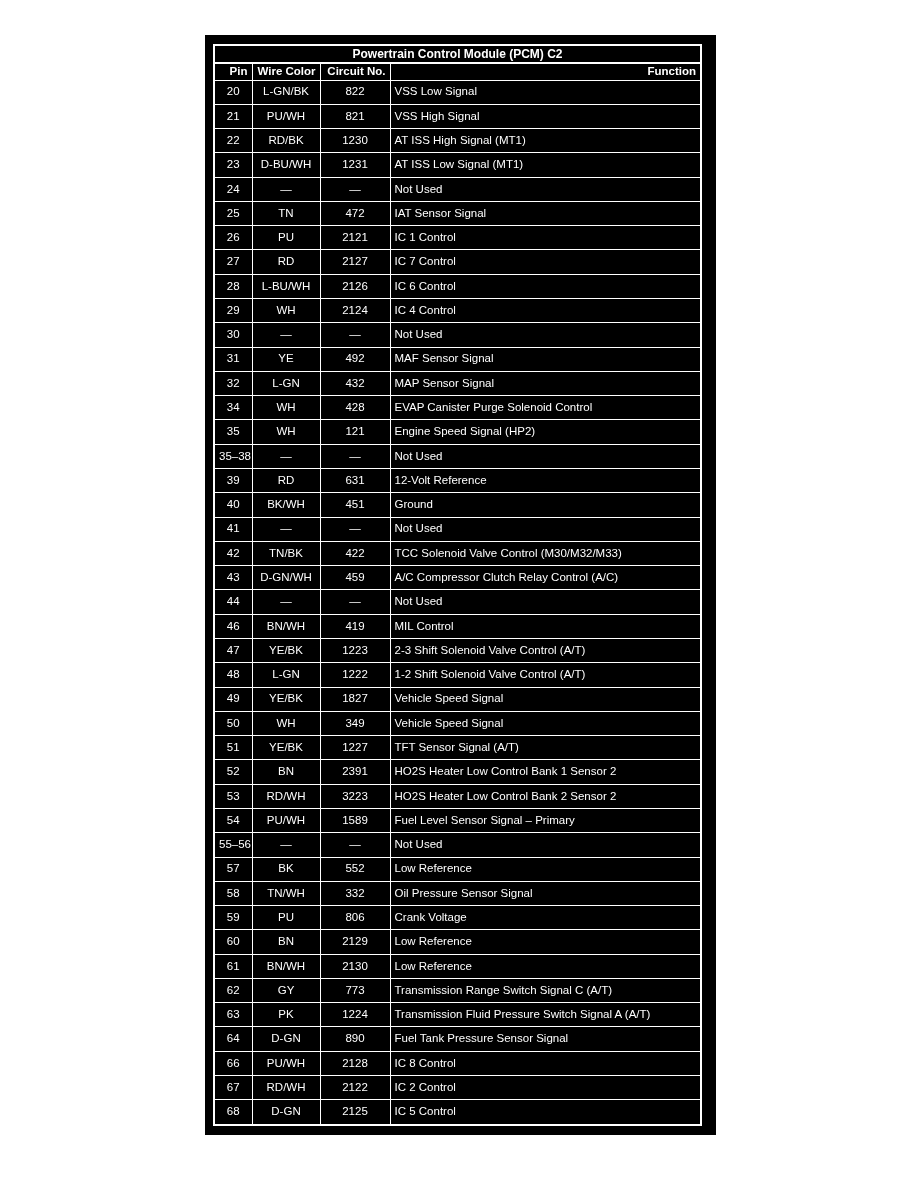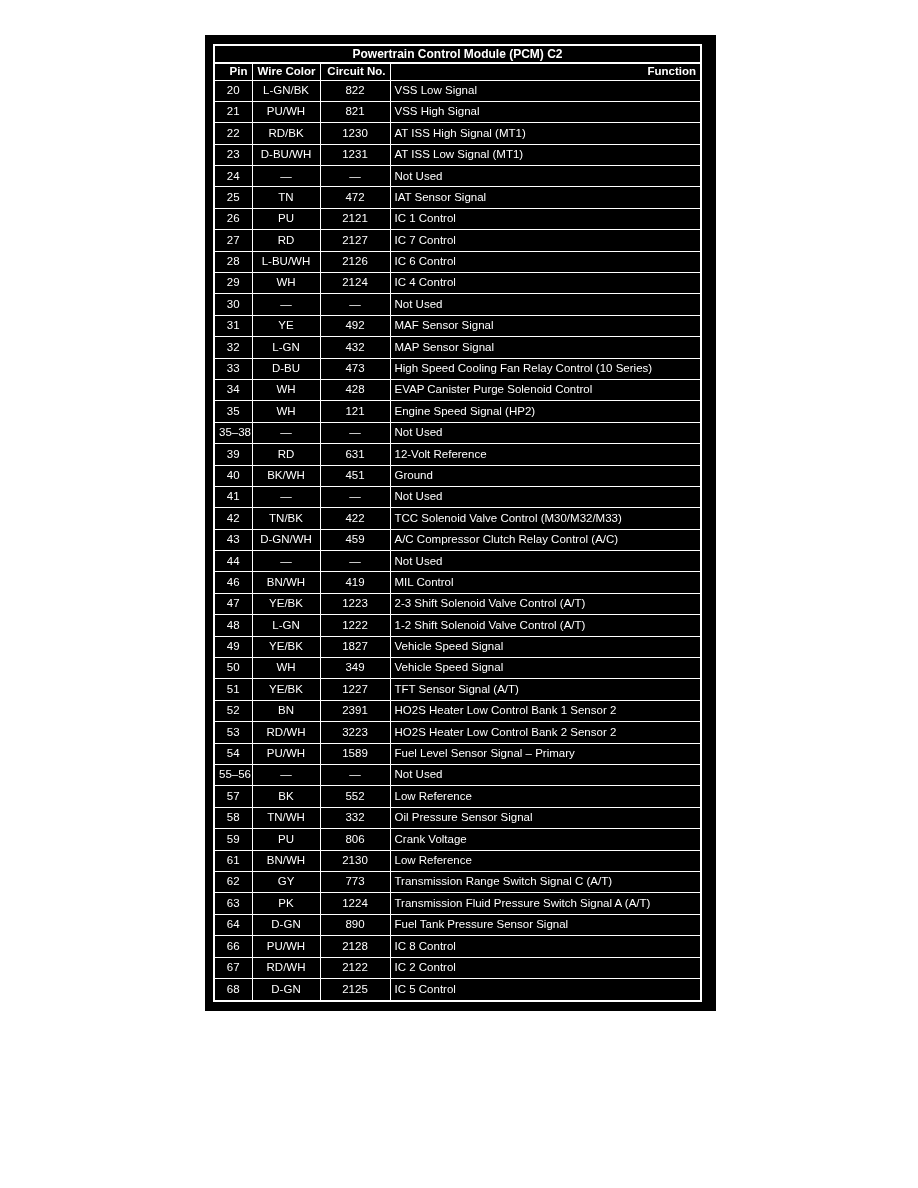--- a/index.html
+++ b/index.html
@@ -13,21 +13,21 @@
     width: 918px;
     height: 1188px;
     background: #ffffff;
     overflow: hidden;
   }
   .panel {
     position: absolute;
     left: 205px;
     top: 35px;
     width: 511px;
-    height: 976px;
+    height: 1100px;
     background: #000000;
     box-sizing: border-box;
     padding: 9px 14px 9px 8px;
   }
   table.pinout {
     width: 100%;
     height: 100%;
     border-collapse: collapse;
     background: #000000;
     color: #ffffff;
@@ -158,26 +158,20 @@
             <td class="c-center">492</td>
             <td class="c-left">MAF Sensor Signal</td>
           </tr>
           <tr>
             <td class="c-center">32</td>
             <td class="c-center">L-GN</td>
             <td class="c-center">432</td>
             <td class="c-left">MAP Sensor Signal</td>
           </tr>
           <tr>
-            <td class="c-center">33</td>
-            <td class="c-center">D-BU</td>
-            <td class="c-center">473</td>
-            <td class="c-left">High Speed Cooling Fan Relay Control (10 Series)</td>
-          </tr>
-          <tr>
             <td class="c-center">34</td>
             <td class="c-center">WH</td>
             <td class="c-center">428</td>
             <td class="c-left">EVAP Canister Purge Solenoid Control</td>
           </tr>
           <tr>
             <td class="c-center">35</td>
             <td class="c-center">WH</td>
             <td class="c-center">121</td>
             <td class="c-left">Engine Speed Signal (HP2)</td>
@@ -294,20 +288,26 @@
             <td class="c-center">58</td>
             <td class="c-center">TN/WH</td>
             <td class="c-center">332</td>
             <td class="c-left">Oil Pressure Sensor Signal</td>
           </tr>
           <tr>
             <td class="c-center">59</td>
             <td class="c-center">PU</td>
             <td class="c-center">806</td>
             <td class="c-left">Crank Voltage</td>
+          </tr>
+          <tr>
+            <td class="c-center">60</td>
+            <td class="c-center">BN</td>
+            <td class="c-center">2129</td>
+            <td class="c-left">Low Reference</td>
           </tr>
           <tr>
             <td class="c-center">61</td>
             <td class="c-center">BN/WH</td>
             <td class="c-center">2130</td>
             <td class="c-left">Low Reference</td>
           </tr>
           <tr>
             <td class="c-center">62</td>
             <td class="c-center">GY</td>

